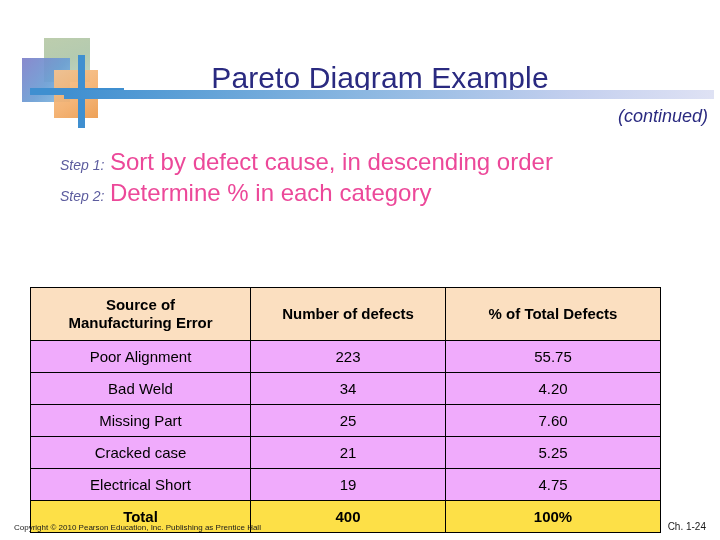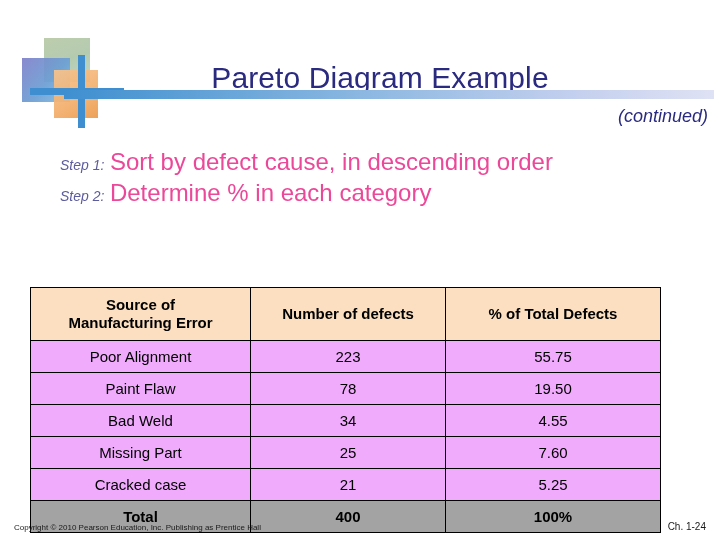--- a/index.html
+++ b/index.html
@@ -142,21 +142,21 @@
     background: #fbdfc0;
     font-weight: bold;
     height: 52px;
     line-height: 18px;
   }
   #defect-table tbody td {
     background: #f0abfc;
     font-weight: normal;
   }
   #defect-table tr.total-row td {
-    background: #a3a3a3;
+    background: #fde047;
     font-weight: bold;
   }
 
   
   #footer-left {
     position: absolute;
     left: 14px;
     bottom: 8px;
     font-size: 8px;
     color: #1a1a1a;
@@ -212,38 +212,38 @@
       <th>% of Total Defects</th>
     </tr>
   </thead>
   <tbody>
     <tr>
       <td>Poor Alignment</td>
       <td>223</td>
       <td>55.75</td>
     </tr>
     <tr>
-      <td>Paint Flaw</td>
-      <td>78</td>
-      <td>19.50</td>
-    </tr>
-    <tr>
       <td>Bad Weld</td>
       <td>34</td>
-      <td>4.55</td>
+      <td>4.20</td>
     </tr>
     <tr>
       <td>Missing Part</td>
       <td>25</td>
       <td>7.60</td>
     </tr>
     <tr>
       <td>Cracked case</td>
       <td>21</td>
       <td>5.25</td>
+    </tr>
+    <tr>
+      <td>Electrical Short</td>
+      <td>19</td>
+      <td>4.75</td>
     </tr>
     <tr class="total-row">
       <td>Total</td>
       <td>400</td>
       <td>100%</td>
     </tr>
   </tbody>
 </table>
 
 <div id="footer-left">Copyright © 2010 Pearson Education, Inc. Publishing as Prentice Hall</div>

